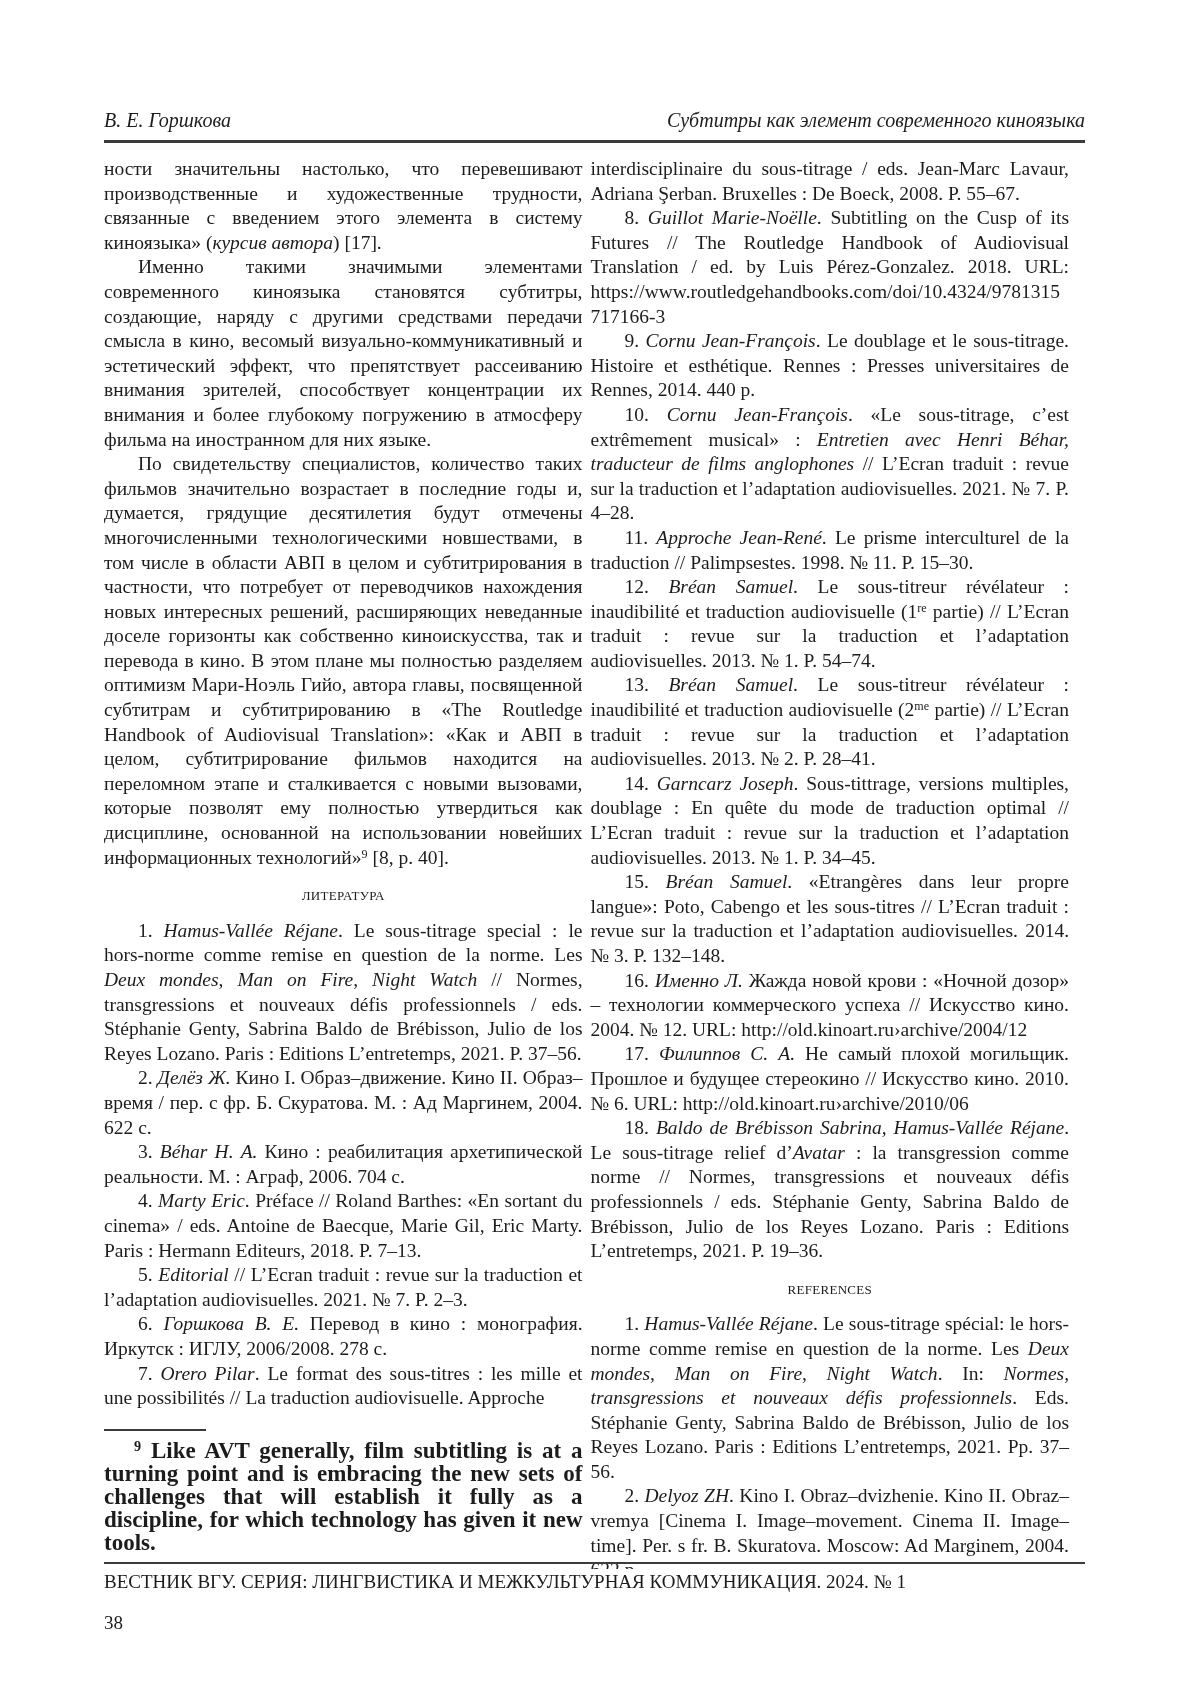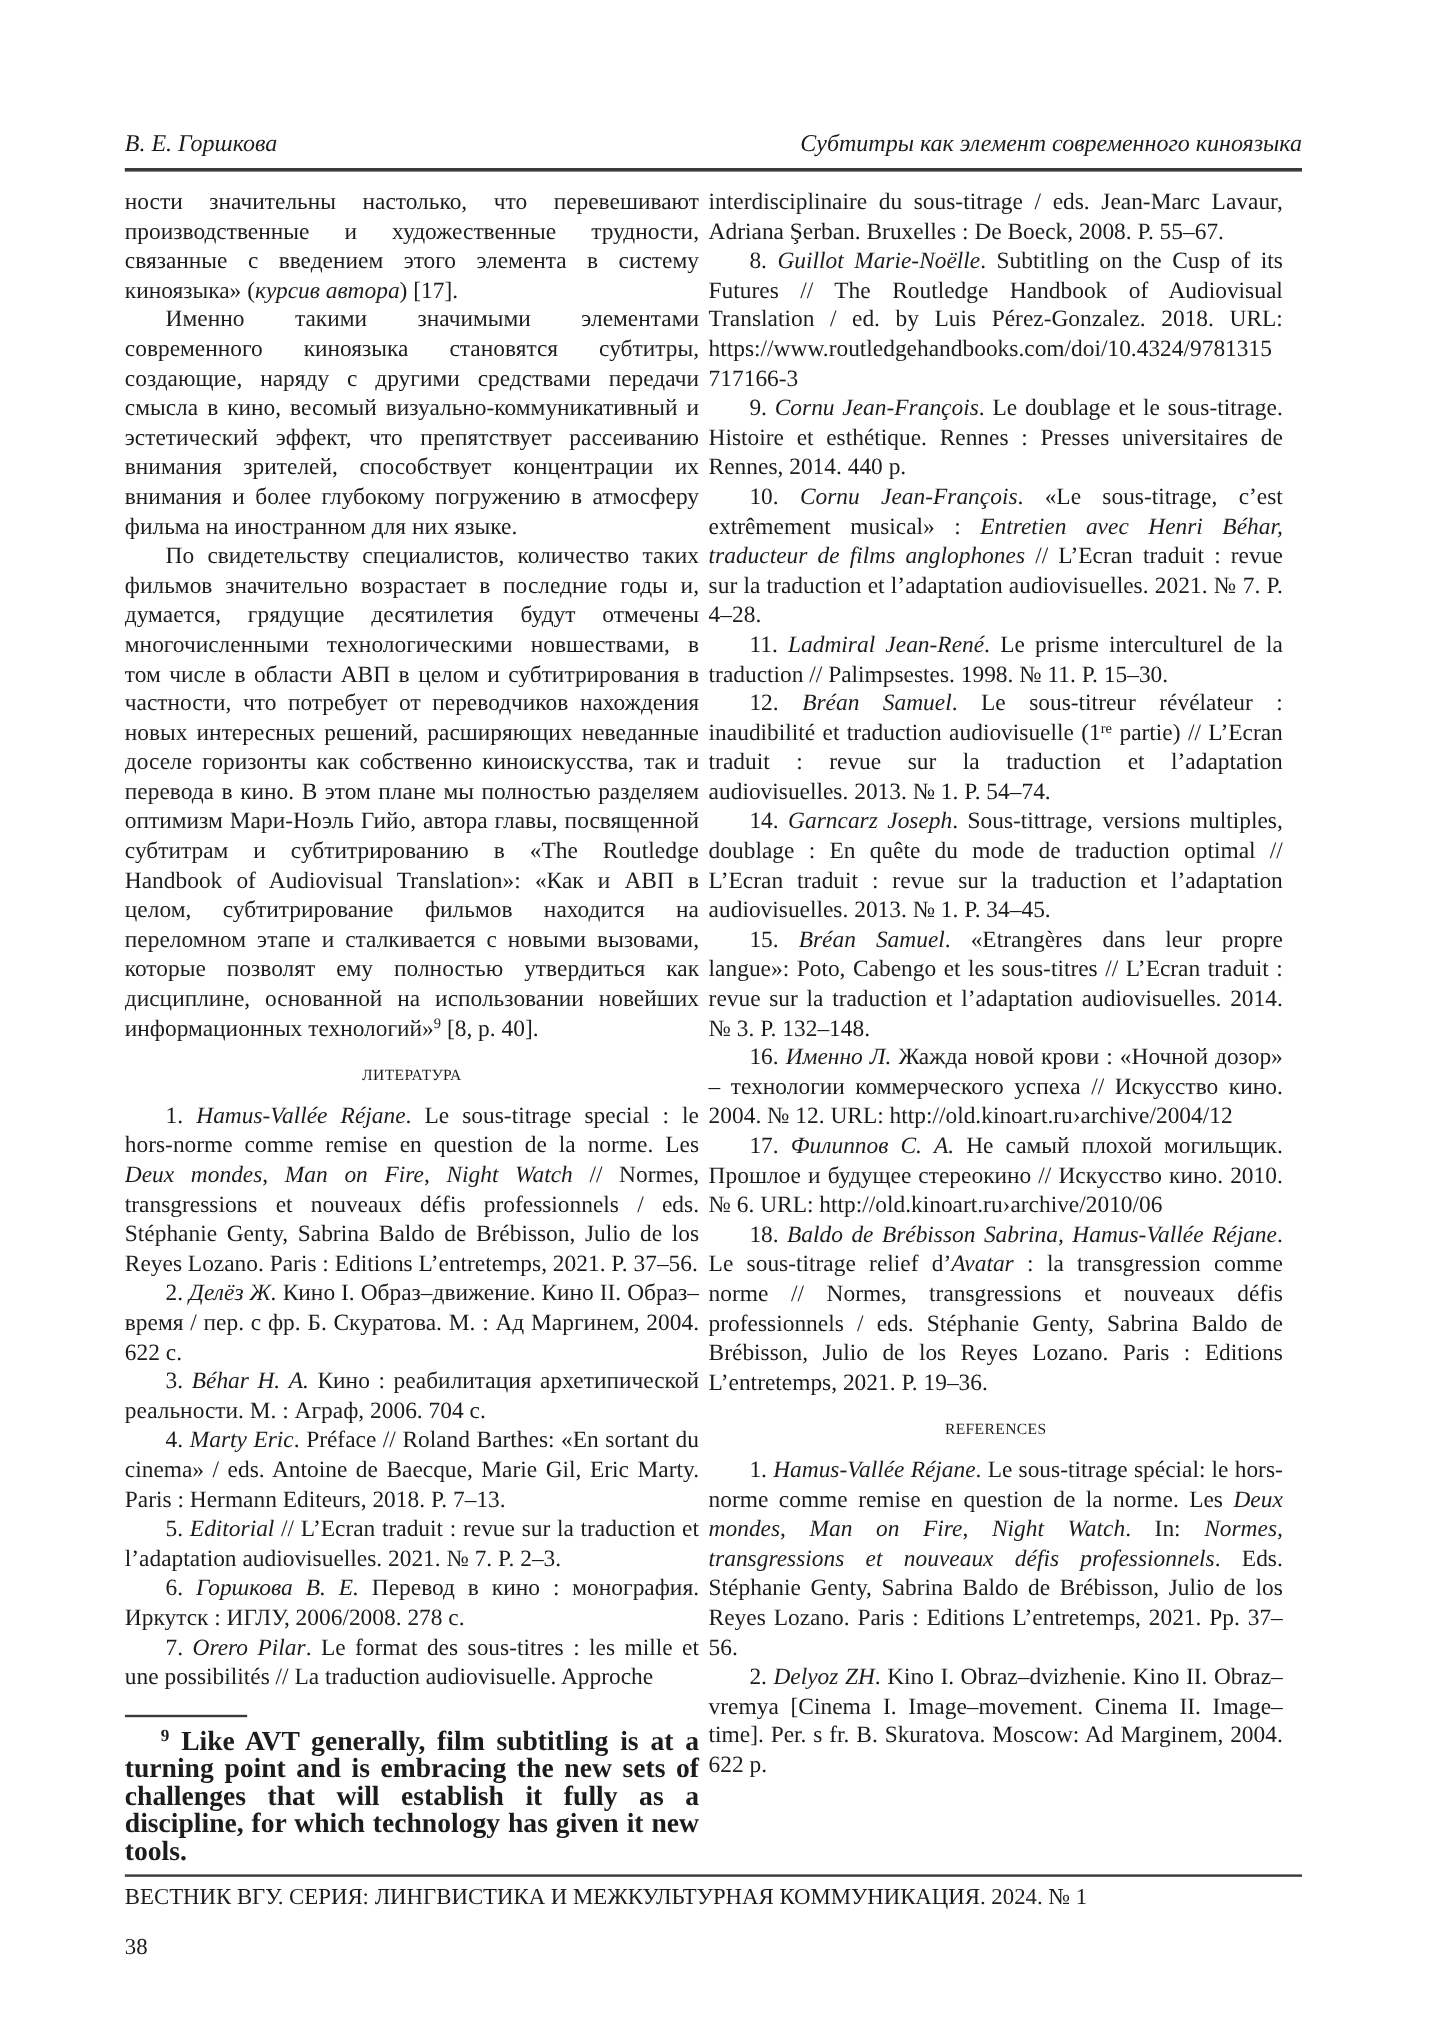--- a/index.html
+++ b/index.html
@@ -75,22 +75,23 @@
         <p class="footnote"><sup>9</sup> Like AVT generally, film subtitling is at a turning point and is embracing the new sets of challenges that will establish it fully as a discipline, for which technology has given it new tools.</p>
       </div>
 
       <div class="col">
         <div>
 
         <p class="ref no-indent">interdisciplinaire du sous-titrage / eds. Jean-Marc Lavaur, Adriana Şerban. Bruxelles : De Boeck, 2008. P. 55–67.</p>
             <p class="ref">8. <i>Guillot Marie-Noëlle</i>. Subtitling on the Cusp of its Futures // The Routledge Handbook of Audiovisual Translation / ed. by Luis Pérez-Gonzalez. 2018. URL: https://www.routledgehandbooks.com/doi/10.4324/9781315717166-3</p>
             <p class="ref">9. <i>Cornu Jean-François</i>. Le doublage et le sous-titrage. Histoire et esthétique. Rennes : Presses universitaires de Rennes, 2014. 440 p.</p>
             <p class="ref">10. <i>Cornu Jean-François</i>. «Le sous-titrage, c’est extrêmement musical» : <i>Entretien avec Henri Béhar, traducteur de films anglophones</i> // L’Ecran traduit : revue sur la traduction et l’adaptation audiovisuelles. 2021. № 7. P. 4–28.</p>
-            <p class="ref">11. <i>Ladmiral Jean-René</i>. Le prisme interculturel de la traduction // Palimpsestes. 1998. № 11. P. 15–30.</p>
+            <p class="ref">11. <i>Approche Jean-René</i>. Le prisme interculturel de la traduction // Palimpsestes. 1998. № 11. P. 15–30.</p>
             <p class="ref">12. <i>Bréan Samuel</i>. Le sous-titreur révélateur : inaudibilité et traduction audiovisuelle (1<sup>re</sup> partie) // L’Ecran traduit : revue sur la traduction et l’adaptation audiovisuelles. 2013. № 1. P. 54–74.</p>
+            <p class="ref">13. <i>Bréan Samuel</i>. Le sous-titreur révélateur : inaudibilité et traduction audiovisuelle (2<sup>me</sup> partie) // L’Ecran traduit : revue sur la traduction et l’adaptation audiovisuelles. 2013. № 2. P. 28–41.</p>
             <p class="ref">14. <i>Garncarz Joseph</i>. Sous-tittrage, versions multiples, doublage : En quête du mode de traduction optimal // L’Ecran traduit : revue sur la traduction et l’adaptation audiovisuelles. 2013. № 1. P. 34–45.</p>
             <p class="ref">15. <i>Bréan Samuel</i>. «Etrangères dans leur propre langue»: Poto, Cabengo et les sous-titres // L’Ecran traduit : revue sur la traduction et l’adaptation audiovisuelles. 2014. № 3. P. 132–148.</p>
             <p class="ref">16. <i>Именно Л.</i> Жажда новой крови : «Ночной дозор» – технологии коммерческого успеха // Искусство кино. 2004. № 12. URL: http://old.kinoart.ru›archive/2004/12</p>
             <p class="ref">17. <i>Филиппов С. А.</i> Не самый плохой могильщик. Прошлое и будущее стереокино // Искусство кино. 2010. № 6. URL: http://old.kinoart.ru›archive/2010/06</p>
             <p class="ref">18. <i>Baldo de Brébisson Sabrina, Hamus-Vallée Réjane</i>. Le sous-titrage relief d’<i>Avatar</i> : la transgression comme norme // Normes, transgressions et nouveaux défis professionnels / eds. Stéphanie Genty, Sabrina Baldo de Brébisson, Julio de los Reyes Lozano. Paris : Editions L’entretemps, 2021. P. 19–36.</p>
           </div>
 
         <h3 class="section-heading">REFERENCES</h3>
 
         <div>

